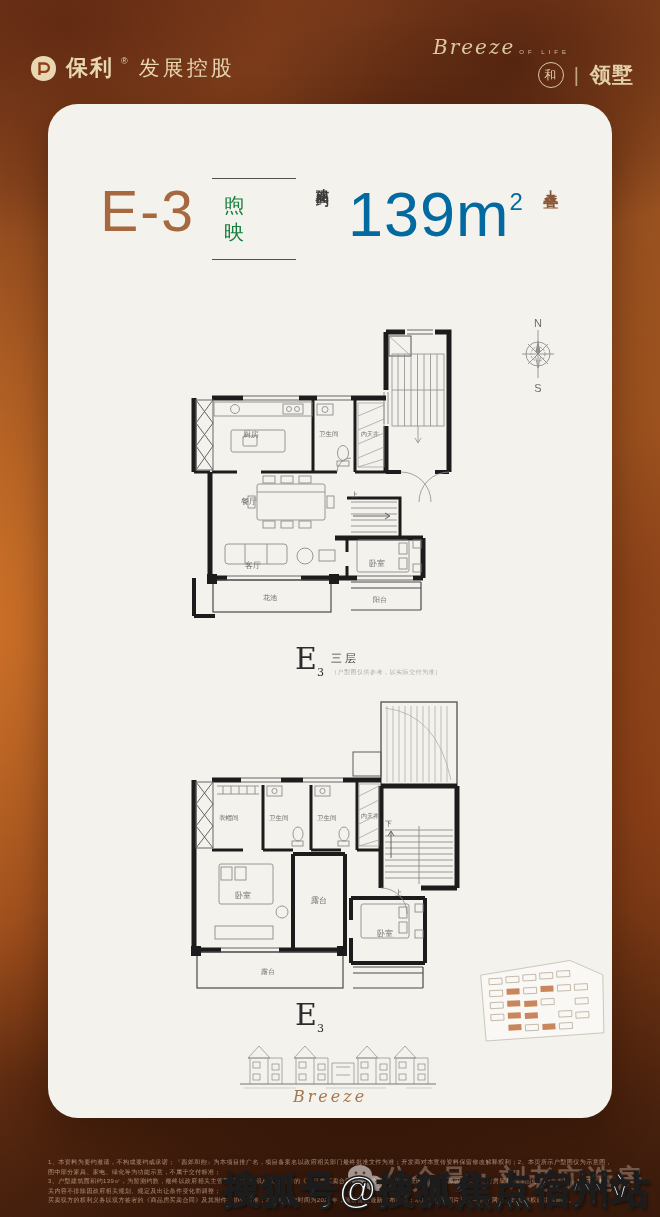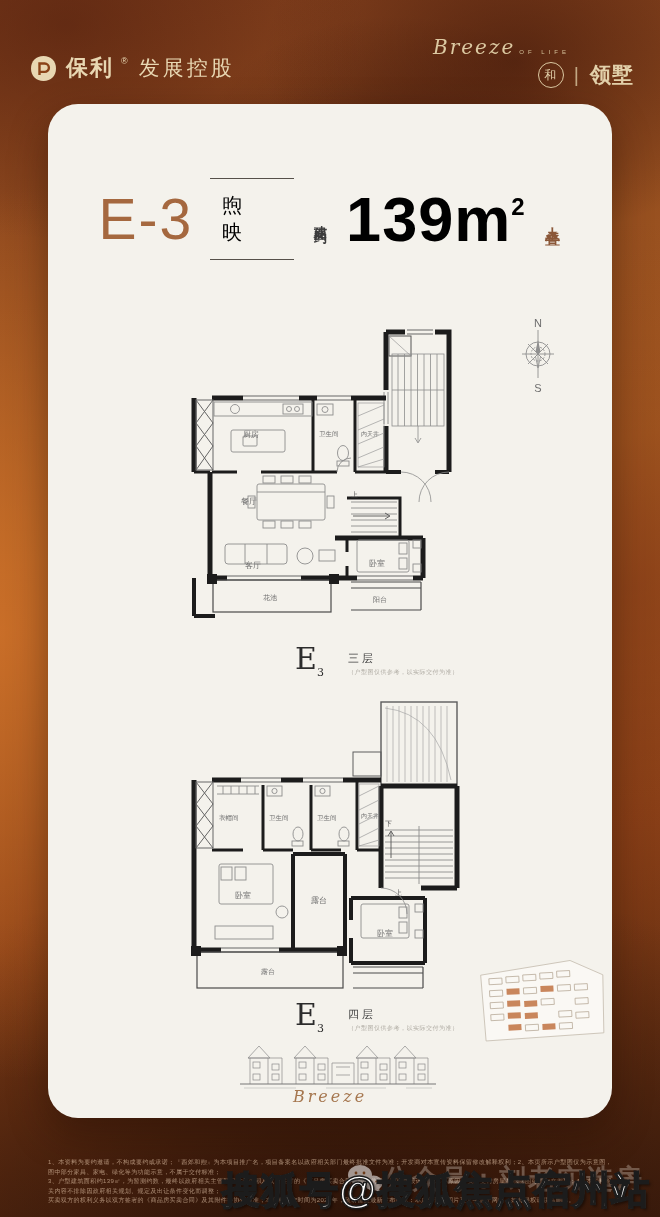--- a/index.html
+++ b/index.html
@@ -30,37 +30,37 @@
   .seal{width:24px;height:24px;border:1.2px solid #dcc9a2;border-radius:50%;
     display:inline-flex;align-items:center;justify-content:center;
     font-size:12px;font-family:"DejaVu Serif",serif;}
   .name-div{opacity:.75;font-weight:300;font-size:20px;padding:0 2px;}
   .name-suffix{font-weight:700;text-align:center;}
   
   .card{position:absolute;left:48px;top:104px;width:564px;height:1014px;
     background:#f4f2ec;border-radius:30px;
     box-shadow:0 16px 38px rgba(40,15,5,.45);}
   .title-row{position:absolute;left:0;right:0;top:74px;display:flex;
-    justify-content:center;align-items:center;gap:17px;}
+    justify-content:center;gap:17px;}
   .unit{font-size:57px;color:#a5683f;font-weight:500;letter-spacing:2px;}
   .hname{border-top:1.5px solid #55504a;border-bottom:1.5px solid #55504a;
     padding:13px 6px 13px 12px;}
-  .hname span{font-size:20px;color:#000000;letter-spacing:26px;margin-right:-26px;
+  .hname span{font-size:20px;color:#15803d;letter-spacing:26px;margin-right:-26px;
     font-family:"DejaVu Serif",serif;}
   .vlabel{writing-mode:vertical-rl;font-size:13px;color:#3c3c3c;
     letter-spacing:3px;font-weight:600;}
-  .area{font-size:63px;color:#000000;font-weight:700;letter-spacing:1px;}
+  .area{font-size:63px;color:#0369a1;font-weight:400;letter-spacing:1px;}
   .area sup{font-size:24px;position:relative;top:-4px;}
   .vtag{writing-mode:vertical-rl;font-size:15px;color:#8a5738;
     font-weight:700;letter-spacing:4px;}
   .compass{position:absolute;left:458px;top:212px;}
   .plan{position:absolute;left:137px;}
   .plan1{top:222px;}
   .plan2{top:594px;}
-  .plan-caption{position:absolute;display:flex;align-items:flex-start;gap:24px;}
+  .plan-caption{position:absolute;display:flex;align-items:flex-start;gap:7px;}
   .cap1{left:247px;top:541px;}
   .cap2{left:247px;top:897px;}
   .cap-letter{font-family:"DejaVu Serif",serif;font-size:30px;color:#2c2c2c;
     line-height:28px;}
   .cap-letter sub{font-size:11px;}
   .cap-right{padding-top:6px;}
   .cap-floor{font-size:11px;color:#3f3f3f;letter-spacing:3px;}
   .cap-note{font-size:6px;color:#b0aca4;margin-top:2px;letter-spacing:.5px;}
   .keyplan{position:absolute;left:430px;top:852px;transform:rotate(-3deg);}
   .elevation{position:absolute;left:188px;top:937px;}
@@ -341,24 +341,20 @@
         <text x="126" y="205">露台</text>
         <text x="192" y="238">卧室</text>
         <text x="76" y="276" font-size="7">露台</text>
         <text x="200" y="128" font-size="7" fill="#555">下</text>
         <text x="210" y="197" font-size="7" fill="#555">上</text>
       </g>
     </svg>
 
     <div class="plan-caption cap2">
       <span class="cap-letter"><span>E</span><sub>3</sub></span>
-      <span class="cap-right">
-        <div class="cap-floor">四层</div>
-        <div class="cap-note">（户型图仅供参考，以实际交付为准）</div>
-      </span>
     </div>
 
     <svg class="keyplan" width="128" height="86" viewBox="0 0 128 86">
       <path d="M4,16 L94,6 L126,22 L124,80 L6,82 Z" fill="#faf8f4" stroke="#c4bcae" stroke-width="0.8"></path>
       <g stroke="#b9ac9a" stroke-width="0.8" fill="none">
         <rect x="12" y="20" width="13" height="6"></rect>
           <rect x="29" y="19" width="13" height="6"></rect>
           <rect x="46" y="18" width="13" height="6"></rect>
           <rect x="63" y="17" width="13" height="6"></rect>
           <rect x="80" y="16" width="13" height="6"></rect>

